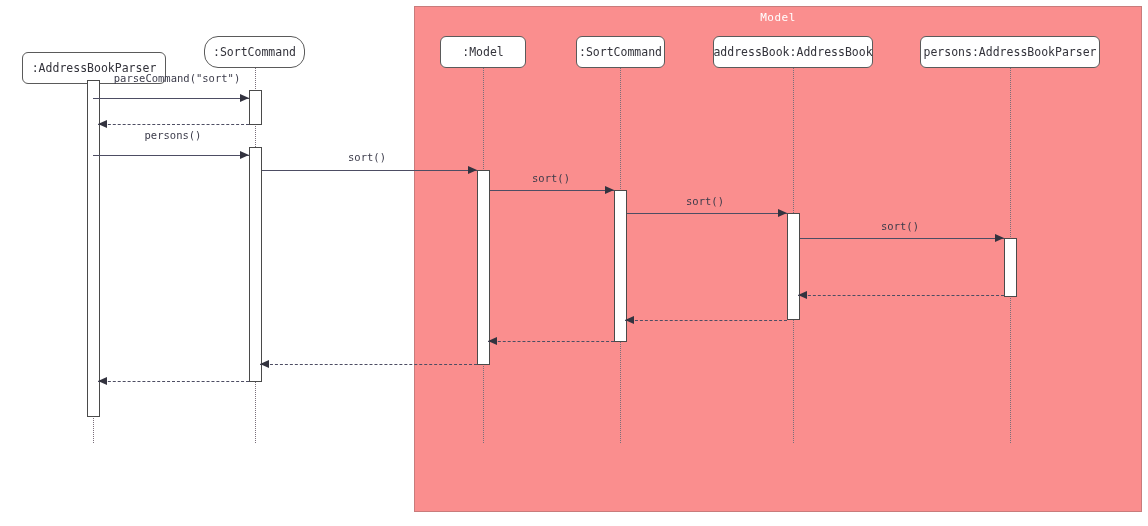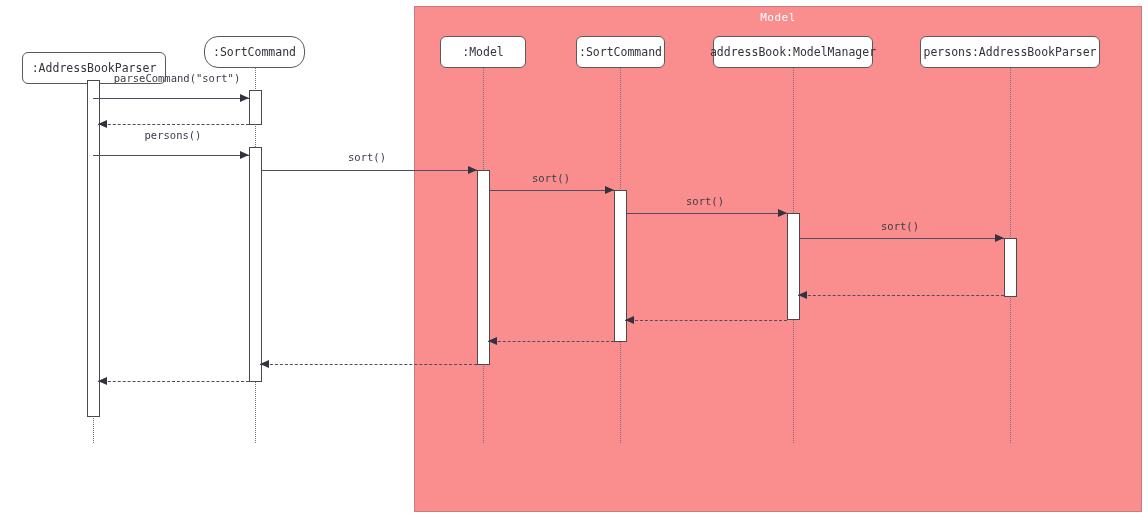--- a/index.html
+++ b/index.html
@@ -40,21 +40,21 @@
     <div class="lifeline" style="left: 93px; top: 68px; height: 375px;"></div>
     <div class="lifeline" style="left: 255px; top: 68px; height: 375px;"></div>
     <div class="lifeline" style="left: 483px; top: 68px; height: 375px;"></div>
     <div class="lifeline" style="left: 620px; top: 68px; height: 375px;"></div>
     <div class="lifeline" style="left: 793px; top: 68px; height: 375px;"></div>
     <div class="lifeline" style="left: 1010px; top: 68px; height: 375px;"></div>
     <div class="participant" style="left: 22px; width: 144px; top: 52px;">:AddressBookParser</div>
     <div class="participant" style="left: 204px; width: 101px; top: 36px; border-radius: 14px;">:SortCommand</div>
     <div class="participant" style="left: 440px; width: 86px; top: 36px;">:Model</div>
     <div class="participant" style="left: 576px; width: 89px; top: 36px;">:SortCommand</div>
-    <div class="participant" style="left: 713px; width: 160px; top: 36px;">addressBook:ModelManager</div>
+    <div class="participant" style="left: 713px; width: 160px; top: 36px;">addressBook:AddressBook</div>
     <div class="participant" style="left: 920px; width: 180px; top: 36px;">persons:AddressBookParser</div>
     <div class="activation" style="left: 87px; top: 80px; height: 337px;"></div>
     <div class="activation" style="left: 249px; top: 90px; height: 35px;"></div>
     <div class="activation" style="left: 249px; top: 147px; height: 235px;"></div>
     <div class="activation" style="left: 477px; top: 170px; height: 195px;"></div>
     <div class="activation" style="left: 614px; top: 190px; height: 152px;"></div>
     <div class="activation" style="left: 787px; top: 213px; height: 107px;"></div>
     <div class="activation" style="left: 1004px; top: 238px; height: 59px;"></div>
     <div class="msg" style="left: 93px; top: 98px; width: 156px;"></div>
     <div class="arrowhead right" style="top: 94px; left: 240px;"></div>

